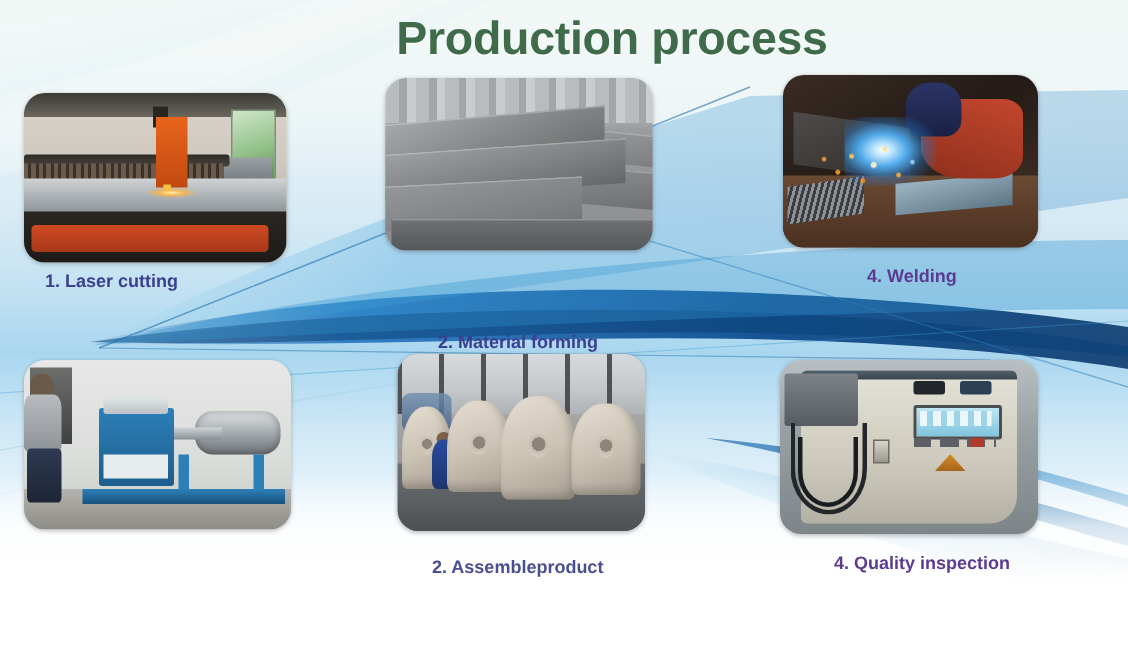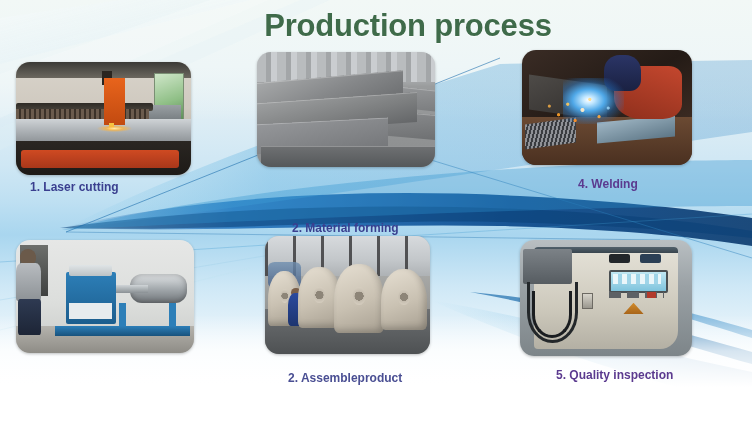--- a/index.html
+++ b/index.html
@@ -382,15 +382,15 @@
       <div class="p6-disp1"></div>
       <div class="p6-disp2"></div>
       <div class="p6-lcd"></div>
       <div class="p6-lcd-in"></div>
       <div class="p6-btns"></div>
       <div class="p6-btnred"></div>
       <div class="p6-warn"></div>
       <div class="p6-latch"></div>
     </div>
   </div>
-  <div class="cap purple" style="left:556px;top:368px;">5. Quality inspection</div>
+  <div class="cap purple" style="left:556px;top:368px;">4. Quality inspection</div>
 
 </div>
 
 </body></html>

